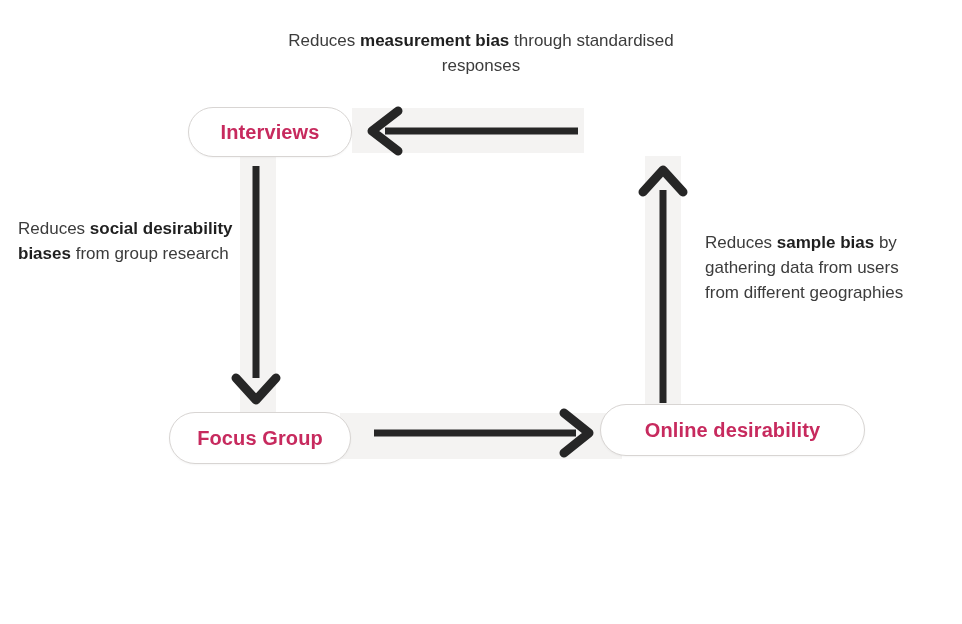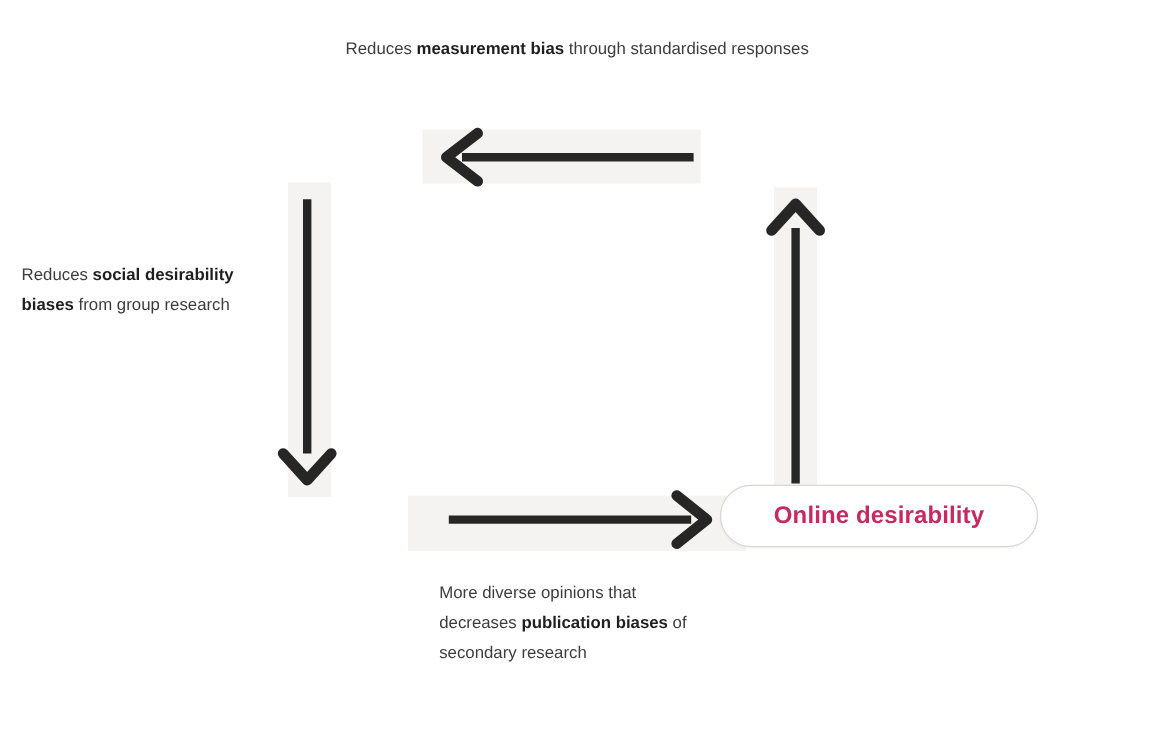--- a/index.html
+++ b/index.html
@@ -52,21 +52,21 @@
     font-weight: bold;
     font-size: 20px;
     letter-spacing: 0.1px;
     white-space: nowrap;
   }
 
   
   .caption {
     position: absolute;
     color: #3c3c3c;
-    font-size: 14px;
+    font-size: 17px;
     line-height: 25px;
   }
   .caption b { color: #1f1f1f; font-weight: bold; }
   .caption.center { text-align: center; }
   .caption.left { text-align: left; }
 </style>
 </head>
 <body>
 
 <div id="canvas">
@@ -92,27 +92,33 @@
       <line x1="374" y1="433" x2="576" y2="433" stroke="#262626" stroke-width="7" stroke-linecap="butt"></line>
       <polyline points="564,413 589,433 564,453" fill="none" stroke="#262626" stroke-width="9" stroke-linecap="round" stroke-linejoin="round"></polyline>
     </g>
 
     <g>
       <line x1="663" y1="403" x2="663" y2="190" stroke="#262626" stroke-width="7" stroke-linecap="butt"></line>
       <polyline points="643,192 663,170 683,192" fill="none" stroke="#262626" stroke-width="9" stroke-linecap="round" stroke-linejoin="round"></polyline>
     </g>
   </svg>
 
+  <div class="node" style="left:188px; top:107px; width:164px; height:50px;">
+    <span class="node-label">Interviews</span>
+  </div>
 
 
+  <div class="node" style="left:169px; top:412px; width:182px; height:52px;">
+    <span class="node-label">Focus Group</span>
+  </div>
 
   <div class="node" style="left:600px; top:404px; width:265px; height:52px;">
     <span class="node-label">Online desirability</span>
   </div>
 
   <div class="caption center" style="left:281px; top:28px; width:400px;">Reduces <b>measurement bias</b> through standardised responses</div>
 
   <div class="caption left" style="left:18px; top:216px; width:222px;">Reduces <b>social desirability biases</b> from group research</div>
 
+  <div class="caption left" style="left:705px; top:230px; width:225px;">Reduces <b>sample bias</b> by gathering data from users from different geographies</div>
 
-  <div class="caption left" style="left:366px; top:481px; width:215px;">More diverse opinions that decreases <b>publication biases</b> of secondary research</div>
 
 </div>
 
 </body></html>

